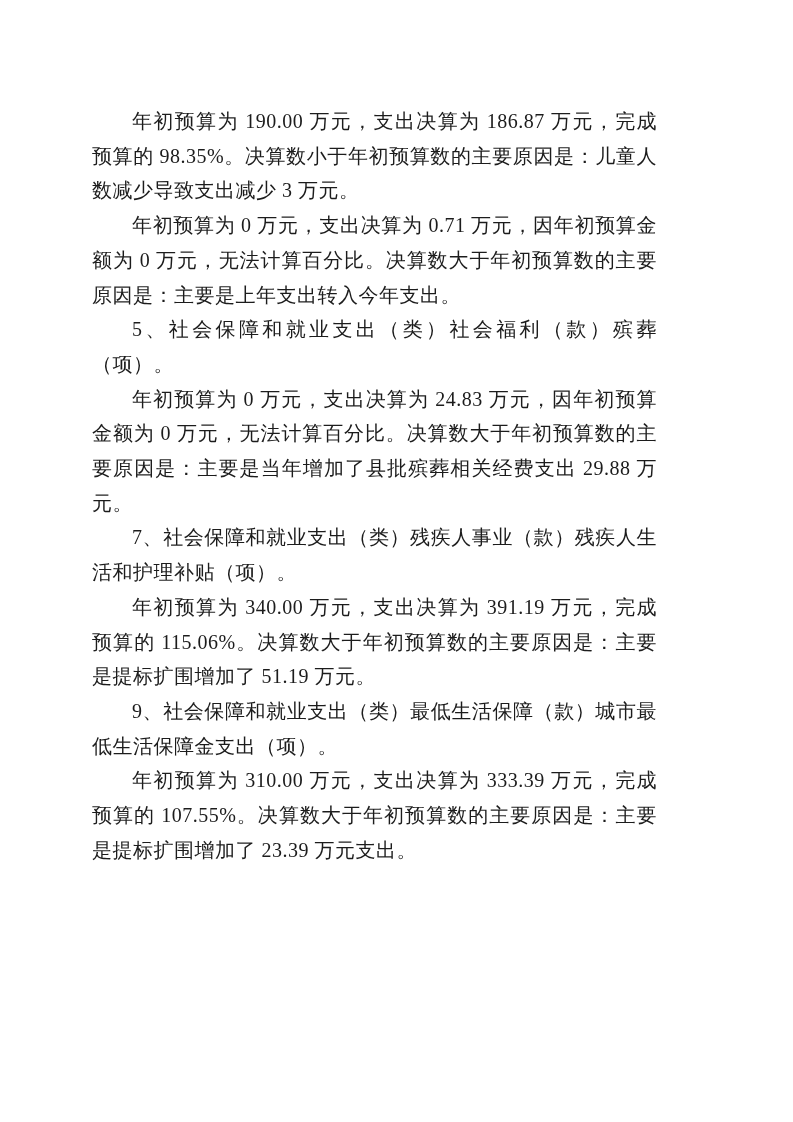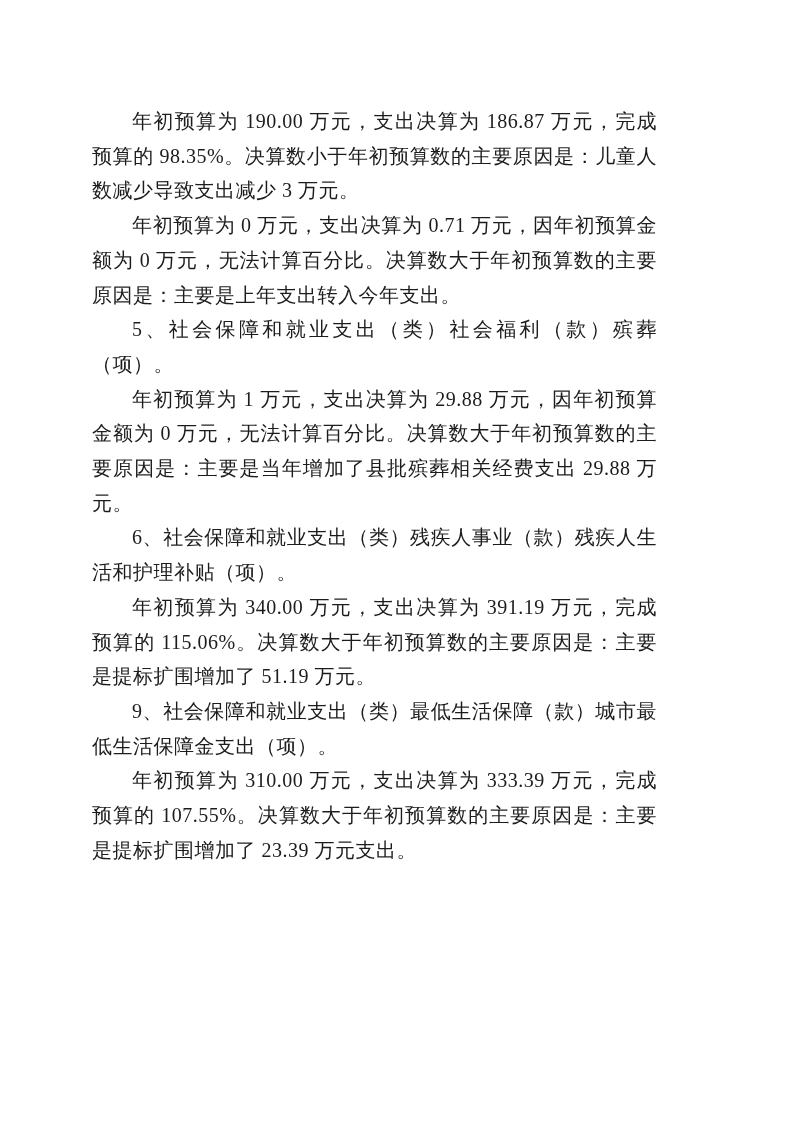--- a/index.html
+++ b/index.html
@@ -30,19 +30,19 @@
   }
 </style>
 </head>
 <body>
 
 <div class="page">
   <div class="doc-body">
     <p>年初预算为 190.00 万元，支出决算为 186.87 万元，完成预算的 98.35%。决算数小于年初预算数的主要原因是：儿童人数减少导致支出减少 3 万元。</p>
     <p>年初预算为 0 万元，支出决算为 0.71 万元，因年初预算金额为 0 万元，无法计算百分比。决算数大于年初预算数的主要原因是：主要是上年支出转入今年支出。</p>
     <p>5、社会保障和就业支出（类）社会福利（款）殡葬（项）。</p>
-    <p>年初预算为 1 万元，支出决算为 29.88 万元，因年初预算金额为 0 万元，无法计算百分比。决算数大于年初预算数的主要原因是：主要是当年增加了县批殡葬相关经费支出 29.88 万元。</p>
-    <p>6、社会保障和就业支出（类）残疾人事业（款）残疾人生活和护理补贴（项）。</p>
+    <p>年初预算为 0 万元，支出决算为 24.83 万元，因年初预算金额为 0 万元，无法计算百分比。决算数大于年初预算数的主要原因是：主要是当年增加了县批殡葬相关经费支出 29.88 万元。</p>
+    <p>7、社会保障和就业支出（类）残疾人事业（款）残疾人生活和护理补贴（项）。</p>
     <p>年初预算为 340.00 万元，支出决算为 391.19 万元，完成预算的 115.06%。决算数大于年初预算数的主要原因是：主要是提标扩围增加了 51.19 万元。</p>
     <p>9、社会保障和就业支出（类）最低生活保障（款）城市最低生活保障金支出（项）。</p>
     <p>年初预算为 310.00 万元，支出决算为 333.39 万元，完成预算的 107.55%。决算数大于年初预算数的主要原因是：主要是提标扩围增加了 23.39 万元支出。</p>
   </div>
 </div>
 
 </body></html>

